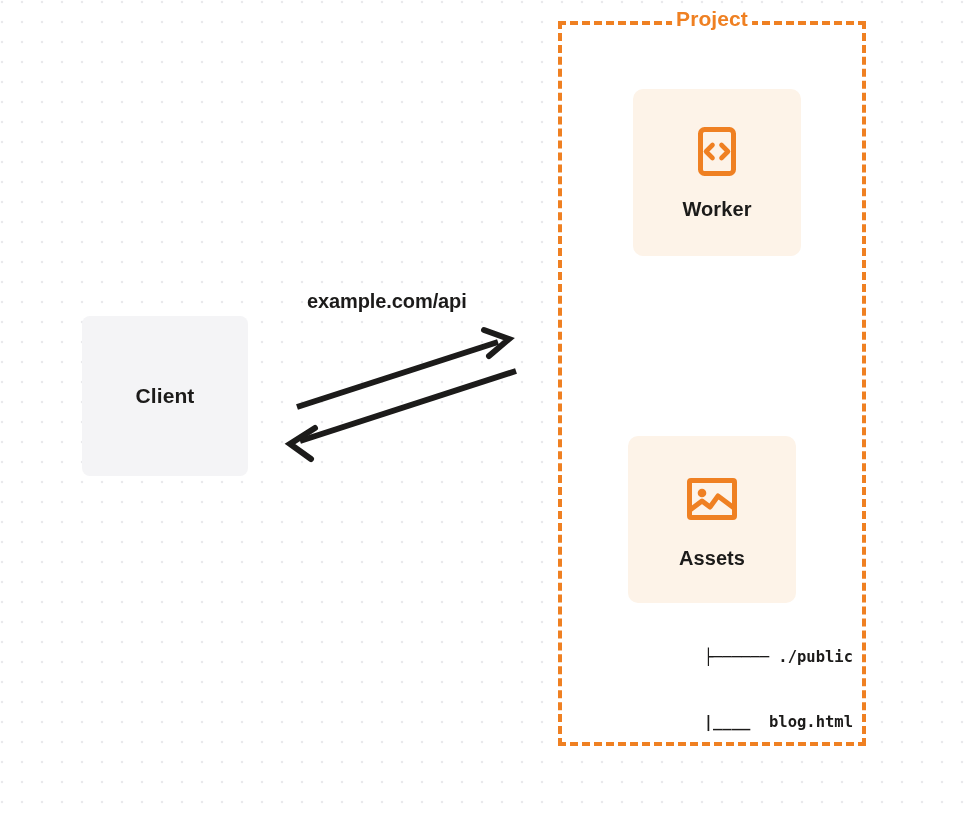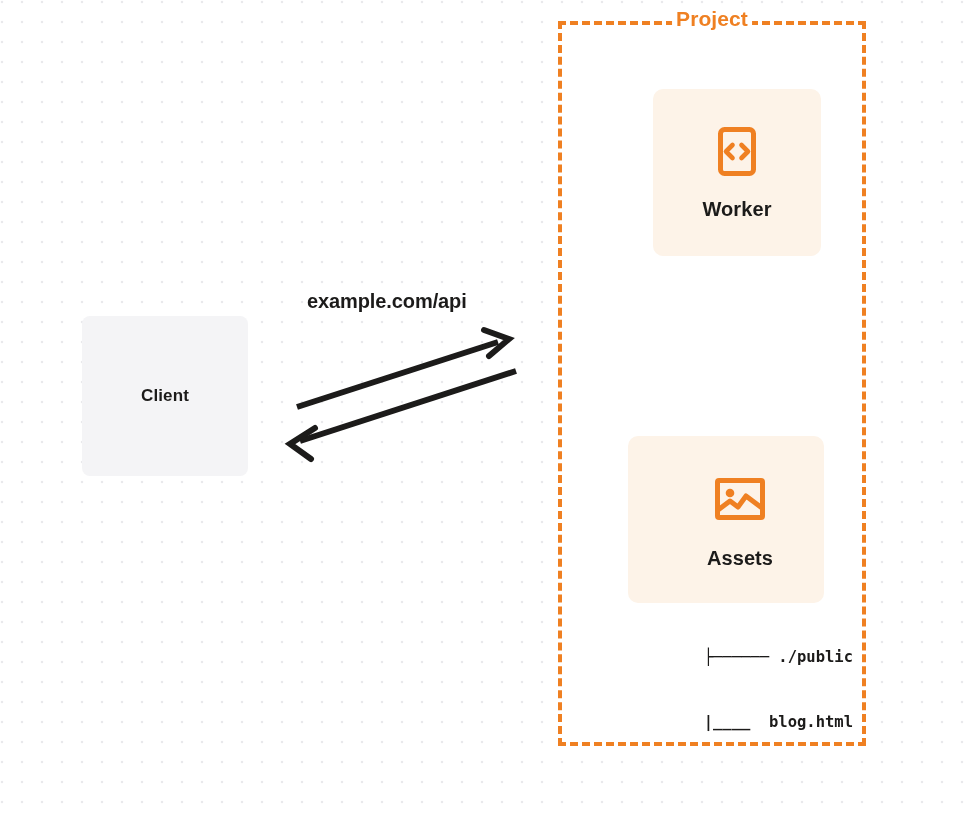--- a/index.html
+++ b/index.html
@@ -31,21 +31,21 @@
     top: 316px;
     width: 166px;
     height: 160px;
     background: #f4f4f6;
     border-radius: 8px;
     display: flex;
     align-items: center;
     justify-content: center;
   }
   #client-node .node-label {
-    font-size: 17px;
+    font-size: 21px;
     font-weight: bold;
     color: #1c1b1a;
     letter-spacing: 0.1px;
   }
 
   
   #arrows-layer {
     position: absolute;
     left: 0;
     top: 0;
@@ -109,28 +109,26 @@
     display: flex;
     flex-direction: column;
     align-items: center;
     justify-content: center;
   }
   #worker-card {
     left: 75px;
     top: 68px;
     width: 168px;
     height: 167px;
-    margin-left: 20px;
   }
   #assets-card {
     left: 70px;
     top: 415px;
     width: 168px;
     height: 167px;
-    padding-left: 28px;
   }
   .service-icon {
     width: 60px;
     height: 60px;
     display: block;
   }
   #worker-card .service-icon { margin-bottom: 14px; }
   #assets-card .service-icon { margin-bottom: 18px; }
   .service-label {
     font-size: 20px;

